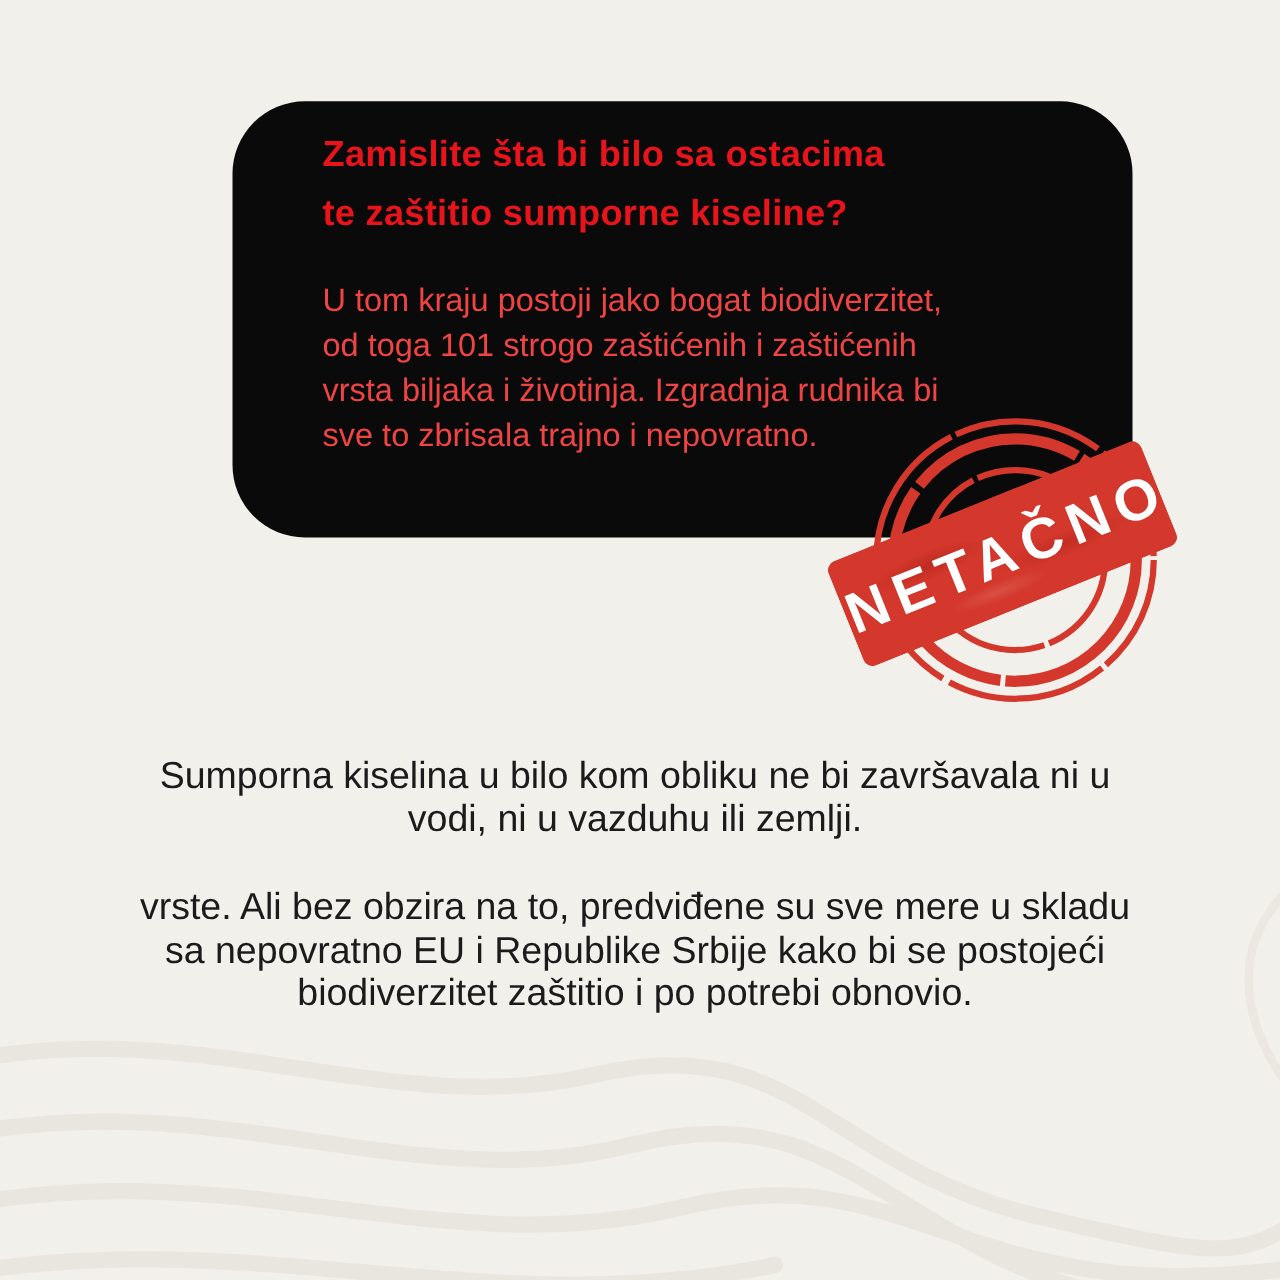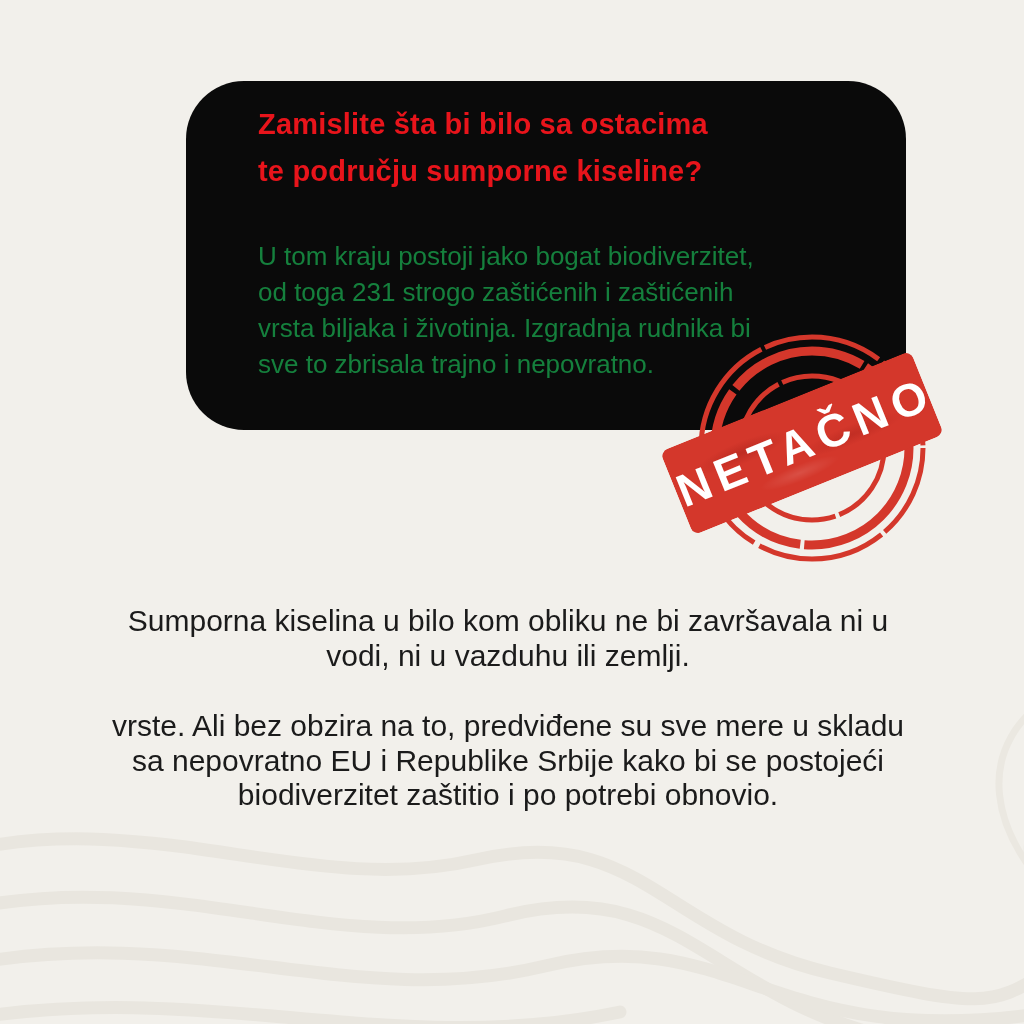--- a/index.html
+++ b/index.html
@@ -14,21 +14,21 @@
   .card {
     position:absolute; left:186px; top:81px; width:720px; height:349px;
     background:#0a0a0a; border-radius:58px; box-sizing:border-box;
     padding:20px 48px 0 72px;
   }
   .card-heading {
     color:#e8141b; font-weight:bold; font-size:29px; line-height:47px;
     letter-spacing:0.2px;
   }
   .card-body {
-    margin-top:43px; color:#15803d; font-size:26px; line-height:36px;
+    margin-top:27px; color:#ef4444; font-size:26px; line-height:36px;
   }
 
   
   .stamp-rings { position:absolute; left:0; top:0; pointer-events:none; }
   .stamp-band {
     position:absolute; left:667px; top:398px; width:270px; height:90px;
     background-color:#d4372b;
     background-image:
       radial-gradient(ellipse 70px 16px at 28% 35%, rgba(140,18,14,0.30), transparent 70%),
       radial-gradient(ellipse 80px 14px at 68% 62%, rgba(140,18,14,0.25), transparent 70%),
@@ -65,25 +65,25 @@
     </g>
     <g fill="none" stroke="#ebe8e1" stroke-width="7" stroke-linecap="round">
       <path d="M1064,688 C962,744 994,844 1064,904"></path>
       <path d="M1064,790 C1010,830 1020,880 1064,915"></path>
     </g>
   </svg>
 
   <div class="card">
     <div class="card-heading">
       <div>Zamislite šta bi bilo sa ostacima</div>
-      <div>te području sumporne kiseline?</div>
+      <div>te zaštitio sumporne kiseline?</div>
     </div>
     <div class="card-body">
       <div>U tom kraju postoji jako bogat biodiverzitet,</div>
-      <div>od toga 231 strogo zaštićenih i zaštićenih</div>
+      <div>od toga 101 strogo zaštićenih i zaštićenih</div>
       <div>vrsta biljaka i životinja. Izgradnja rudnika bi</div>
       <div>sve to zbrisala trajno i nepovratno.</div>
     </div>
   </div>
 
   <svg class="stamp-rings" width="1024" height="1024" viewBox="0 0 1024 1024" aria-hidden="true">
     <g fill="none" stroke="#d4372b">
       <circle cx="812" cy="448" r="111" stroke-width="5" stroke-dasharray="95 4 130 6 80 5 150 4 120 5"></circle>
       <circle cx="812" cy="448" r="97" stroke-width="9" stroke-dasharray="160 4 200 5 140 4"></circle>
       <circle cx="812" cy="448" r="72" stroke-width="5" stroke-dasharray="85 4 120 5 90 4"></circle>

